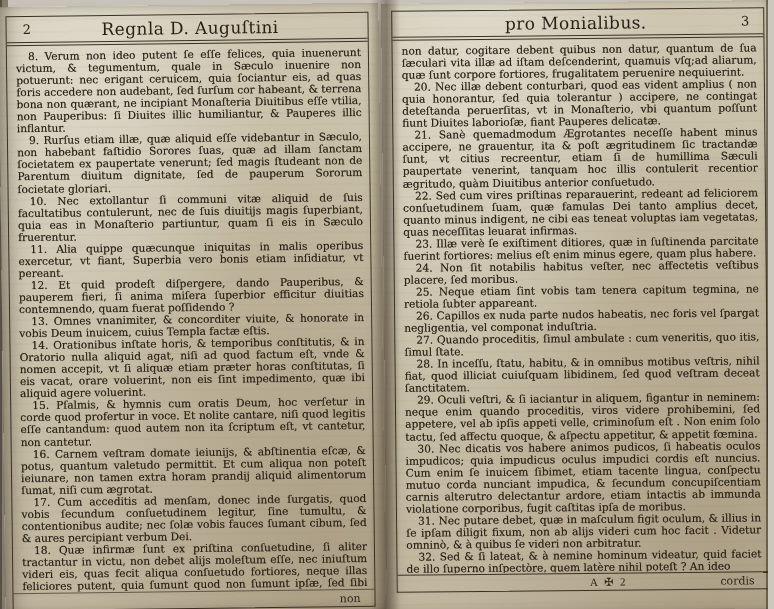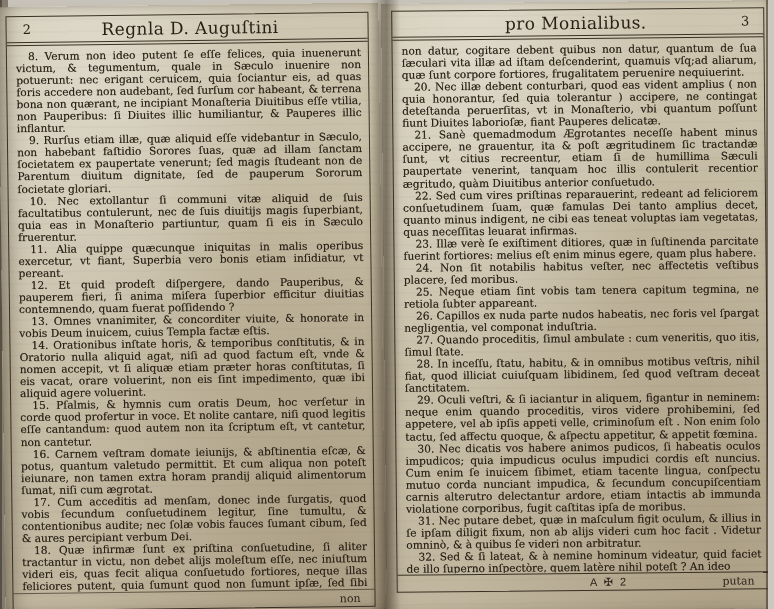--- a/index.html
+++ b/index.html
@@ -47,21 +47,21 @@
     padding:3px 7px 0 9px;font-size:10.6px;line-height:12.05px;
     text-align:justify;text-shadow:.2px .2px .3px rgba(40,30,18,.55);}
   .para{margin:0;text-indent:12px;}
   [data-name="page-right-body"] p:nth-of-type(1){text-indent:0;}
 
   .footer{position:absolute;left:0;right:0;bottom:0;height:17px;display:flex;align-items:center;
     font-size:11px;padding:0 14px;box-sizing:border-box;}
   .page-left  .footer{border-top:1px solid rgba(58,49,36,.7);}
   .page-right .footer{border-top:1.4px solid #3a3124;}
   .catchword{margin-left:auto;}
-  .sig{margin-left:52%;letter-spacing:2px;font-family:Liberation Sans, sans-serif;}
+  .sig{margin-left:52%;letter-spacing:2px;font-family:Liberation Serif, serif;}
 </style>
 </head>
 <body>
 
 <div class="scan" data-name="book-scan">
   <div class="edge-left" data-name="scan-edge-left"></div>
 
   <div class="page page-left" data-name="page-left">
     <div class="paper" data-name="page-left-paper"></div>
     <div class="frame" data-name="page-left-frame">
@@ -110,20 +110,20 @@
           <p class="para" data-name="paragraph">26. Capillos ex nuda parte nudos habeatis, nec foris vel ſpargat negligentia, vel componat induſtria.</p>
           <p class="para" data-name="paragraph">27. Quando proceditis, ſimul ambulate : cum veneritis, quo itis, ſimul ſtate.</p>
           <p class="para" data-name="paragraph">28. In inceſſu, ſtatu, habitu, &amp; in omnibus motibus veſtris, nihil fiat, quod illiciat cuiuſquam libidinem, ſed quod veſtram deceat ſanctitatem.</p>
           <p class="para" data-name="paragraph">29. Oculi veſtri, &amp; ſi iaciantur in aliquem, figantur in neminem: neque enim quando proceditis, viros videre prohibemini, ſed appetere, vel ab ipſis appeti velle, criminoſum eſt . Non enim ſolo tactu, ſed affectu quoque, &amp; aſpectu appetitur, &amp; appetit fœmina.</p>
           <p class="para" data-name="paragraph">30. Nec dicatis vos habere animos pudicos, ſi habeatis oculos impudicos; quia impudicus oculus impudici cordis eſt nuncius. Cum enim ſe inuicem ſibimet, etiam tacente lingua, conſpectu mutuo corda nunciant impudica, &amp; ſecundum concupiſcentiam carnis alterutro delectantur ardore, etiam intactis ab immunda violatione corporibus, fugit caſtitas ipſa de moribus.</p>
           <p class="para" data-name="paragraph">31. Nec putare debet, quæ in maſculum figit oculum, &amp; illius in ſe ipſam diligit fixum, non ab alijs videri cum hoc facit . Videtur omninò, &amp; à quibus ſe videri non arbitratur.</p>
           <p class="para" data-name="paragraph">32. Sed &amp; ſi lateat, &amp; à nemine hominum videatur, quid faciet de illo ſuperno inſpectòre, quem latère nihil poteſt ? An ideo</p>
         </div>
       <div class="footer" data-name="page-right-footer">
         <span class="sig" data-name="signature-mark">A ✠ 2</span>
-        <span class="catchword" data-name="catchword-right">putan</span>
+        <span class="catchword" data-name="catchword-right">cordis</span>
       </div>
     </div>
   </div>
 
   <div class="gutter" data-name="gutter-shadow"></div>
   <div class="edge-right" data-name="scan-edge-right"></div>
 </div>
 
 </body></html>

